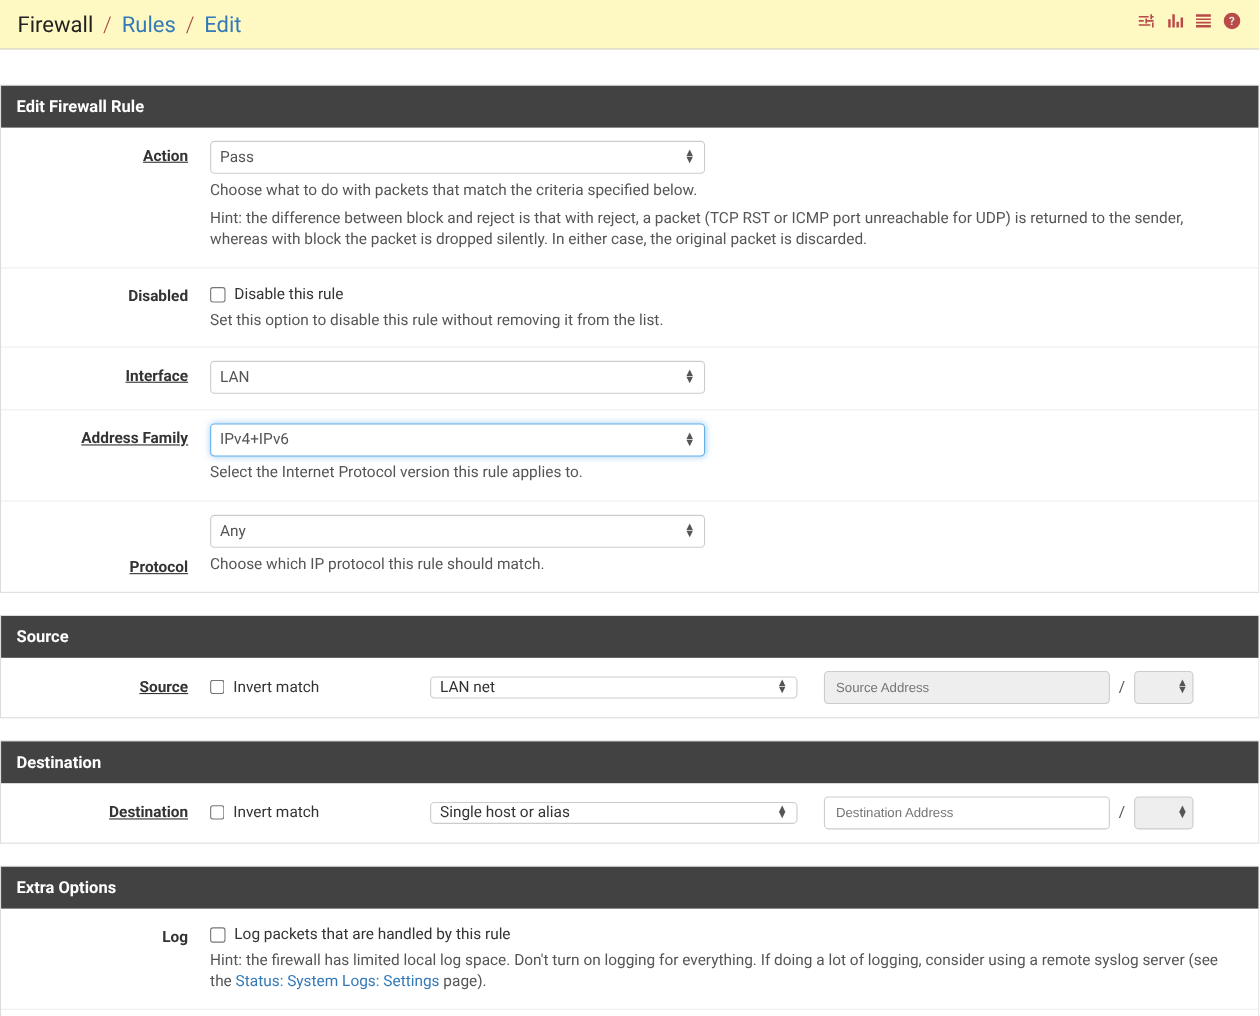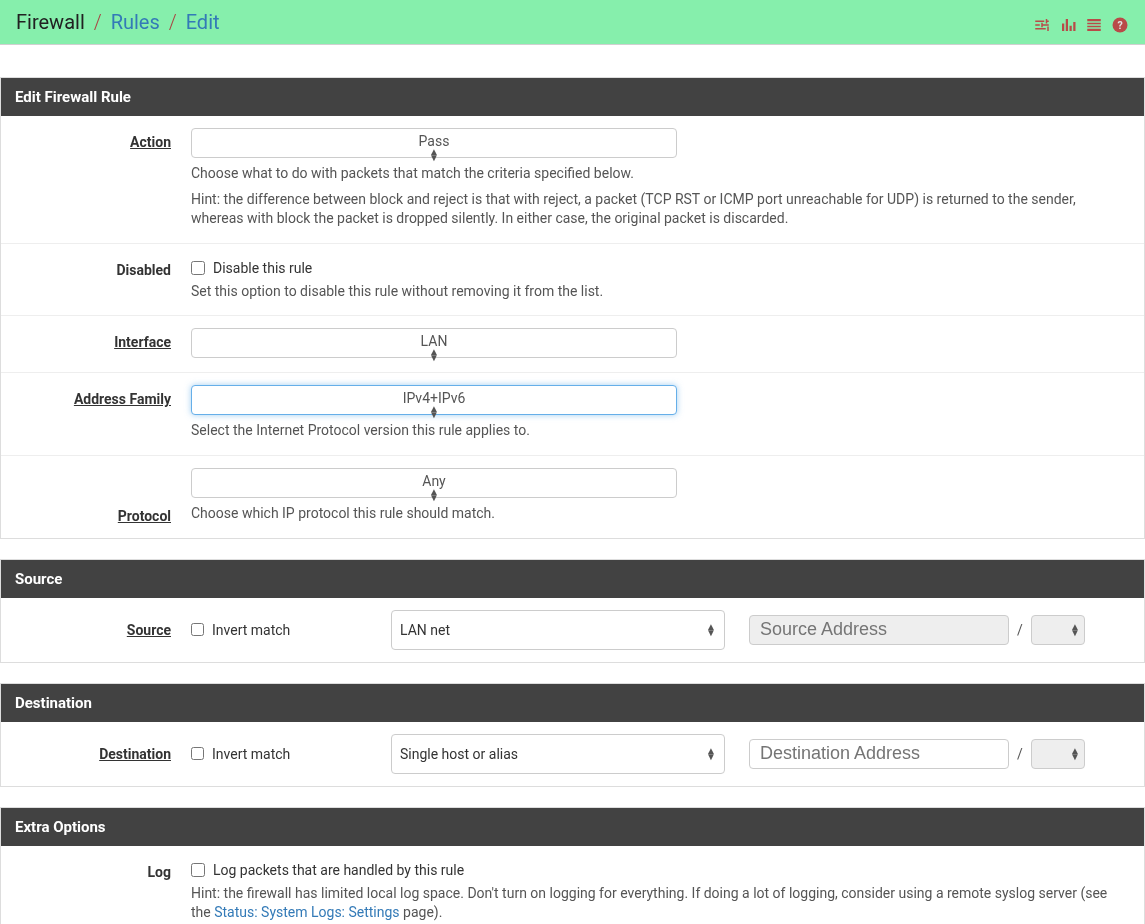--- a/index.html
+++ b/index.html
@@ -4,25 +4,25 @@
 <style>
 * { box-sizing: border-box; margin: 0; padding: 0; }
 body {
   font-family: -apple-system, BlinkMacSystemFont, "Segoe UI", Roboto, "Helvetica Neue", Arial, sans-serif;
   font-size: 14px;
   color: #333;
   background: #fff;
   width: 1145px;
 }
 .header-bar {
-  background: #86efac;
+  background: #fef9c3;
   border-bottom: 1px solid #d0d0d0;
   padding: 10px 16px;
   display: flex;
-  align-items: flex-end;
+  align-items: flex-start;
   justify-content: space-between;
 }
 .breadcrumb {
   font-size: 20px;
   font-weight: 400;
 }
 .breadcrumb-top { color: #212121; }
 .breadcrumb-sep { color: #a94442; margin: 0 4px; font-weight: 300;}
 .breadcrumb-link { color: #337ab7; }
 .breadcrumb-active { color: #337ab7; }
@@ -58,34 +58,33 @@
   color: #333;
   flex-shrink: 0;
   padding-left: 17px;
 }
 .form-label.underlined span { text-decoration: underline; }
 .form-control-wrap {
   flex: 1;
   padding-right: 20px;
 }
 .select-control {
-  width: 486px;
+  width: 450px;
   height: 30px;
   border: 1px solid #ccc;
   border-radius: 4px;
   background: #fff;
   padding: 4px 8px;
   font-size: 14px;
   color: #555;
   position: relative;
   display: inline-flex;
   align-items: center;
   justify-content: space-between;
   cursor: pointer;
-  flex-direction: column;
 }
 .select-control.focused {
   border-color: #66afe9;
   box-shadow: 0 0 6px rgba(102,175,233,.6);
 }
 .select-spinner {
   font-size: 10px;
   line-height: 6px;
   color: #555;
   display: flex;
@@ -112,35 +111,35 @@
 .src-dst-row {
   display: grid;
   grid-template-columns: 190px 200px 358px 264px 14px 68px;
   gap: 0;
   align-items: center;
   padding: 12px 0;
 }
 .src-dst-row .form-label { width: auto; padding-top: 0;}
 .src-dst-row .invert { display: flex; align-items: center; gap: 8px; }
 .src-dst-select {
-  height: 40px;
+  height: 20px;
   border: 1px solid #ccc;
   border-radius: 4px;
   background: #fff;
   padding: 4px 8px;
   font-size: 14px;
   display: inline-flex; align-items: center; justify-content: space-between; cursor: pointer;
   margin-right: 24px;
 }
 .addr-input {
   height: 30px;
   border: 1px solid #ccc;
   border-radius: 4px;
   padding: 4px 10px;
-  font-size: 18px;
+  font-size: 12px;
   color: #999;
   background: #fff;
   margin-right: 4px;
 }
 .addr-input.disabled { background: #eee; color: #999; }
 .slash { color: #555; text-align: center; }
 .mask-select {
   height: 30px; border: 1px solid #ccc; border-radius: 4px; background: #eee;
   display: inline-flex; align-items: center; justify-content: flex-end; padding: 0 4px; margin-left: 4px; margin-right: 10px;
 }

